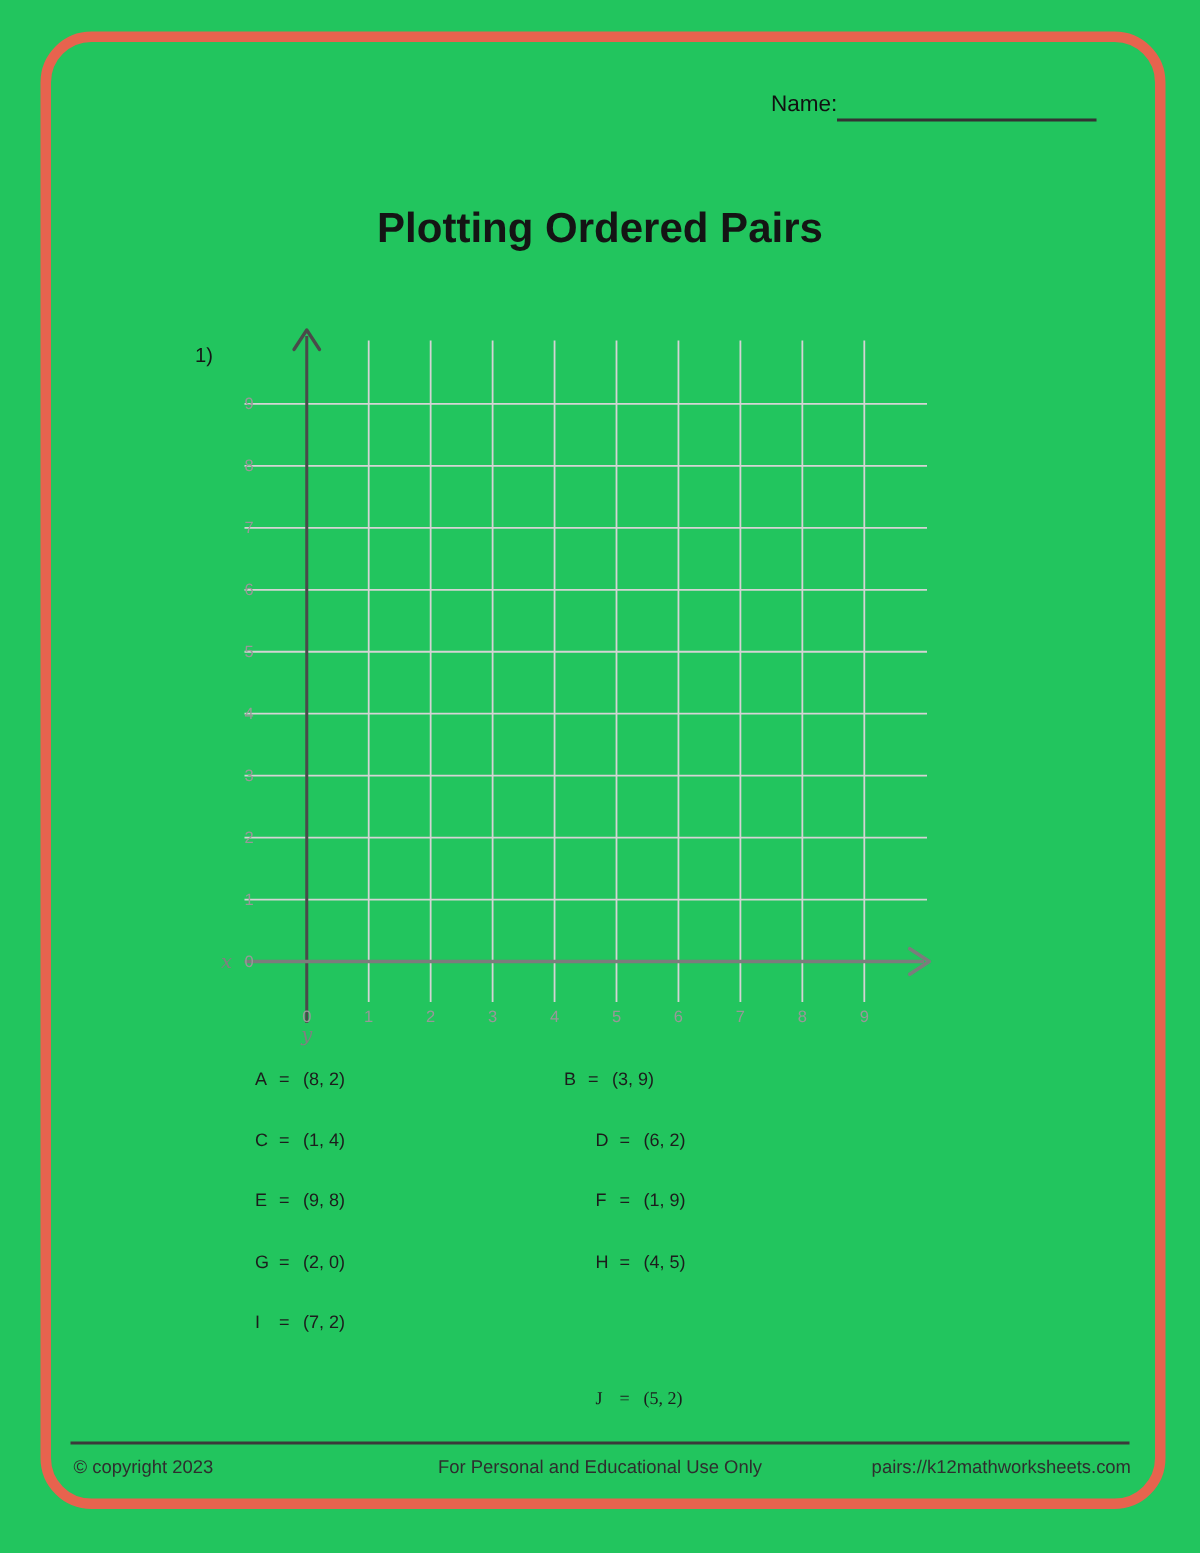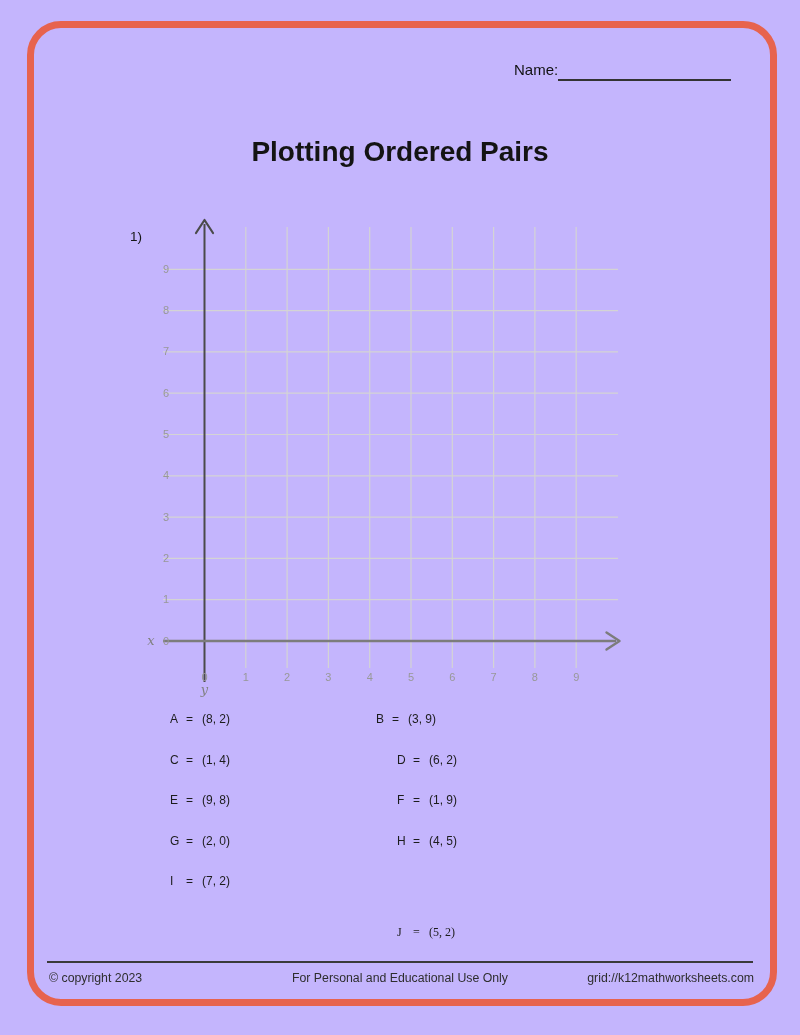--- a/index.html
+++ b/index.html
@@ -1,17 +1,17 @@
 <!DOCTYPE html>
 <html><head>
 <meta charset="utf-8">
 <style>
   html,body { margin:0; padding:0; background:#ffffff; }
   .page {
-    position:relative; width:800px; height:1035px; background:#c4b5fd;
+    position:relative; width:800px; height:1035px; background:#22c55e;
     font-family:"Liberation Sans", sans-serif; overflow:hidden;
   }
   .frame {
     position:absolute; left:27px; top:21px; width:750px; height:985px;
     box-sizing:border-box; border:7px solid #e7634e; border-radius:34px;
   }
   .name-label { position:absolute; left:514px; top:61px; font-size:15px; color:#111; }
   .name-line  { position:absolute; left:558px; top:79px; width:173px; height:2px; background:#333; }
   .title {
     position:absolute; left:0; right:0; top:103px; text-align:center;
@@ -102,15 +102,15 @@
       <div class="pair-row" style="left: 376px; top: 712px;"><span class="p-letter">B</span><span class="p-eq">=</span><span class="p-value">(3, 9)</span></div>
       <div class="pair-row" style="left: 397px; top: 752.6px;"><span class="p-letter">D</span><span class="p-eq">=</span><span class="p-value">(6, 2)</span></div>
       <div class="pair-row" style="left: 397px; top: 793.2px;"><span class="p-letter">F</span><span class="p-eq">=</span><span class="p-value">(1, 9)</span></div>
       <div class="pair-row" style="left: 397px; top: 833.8px;"><span class="p-letter">H</span><span class="p-eq">=</span><span class="p-value">(4, 5)</span></div>
       <div class="pair-row" style="left: 397px; top: 925px; font-family: Liberation Serif, serif;"><span class="p-letter">J</span><span class="p-eq">=</span><span class="p-value">(5, 2)</span></div>
     </div>
 
   <div class="footer-rule"></div>
   <div class="footer-left">© copyright 2023</div>
   <div class="footer-center">For Personal and Educational Use Only</div>
-  <div class="footer-right">grid://k12mathworksheets.com</div>
+  <div class="footer-right">pairs://k12mathworksheets.com</div>
 
 </div>
 
 </body></html>

